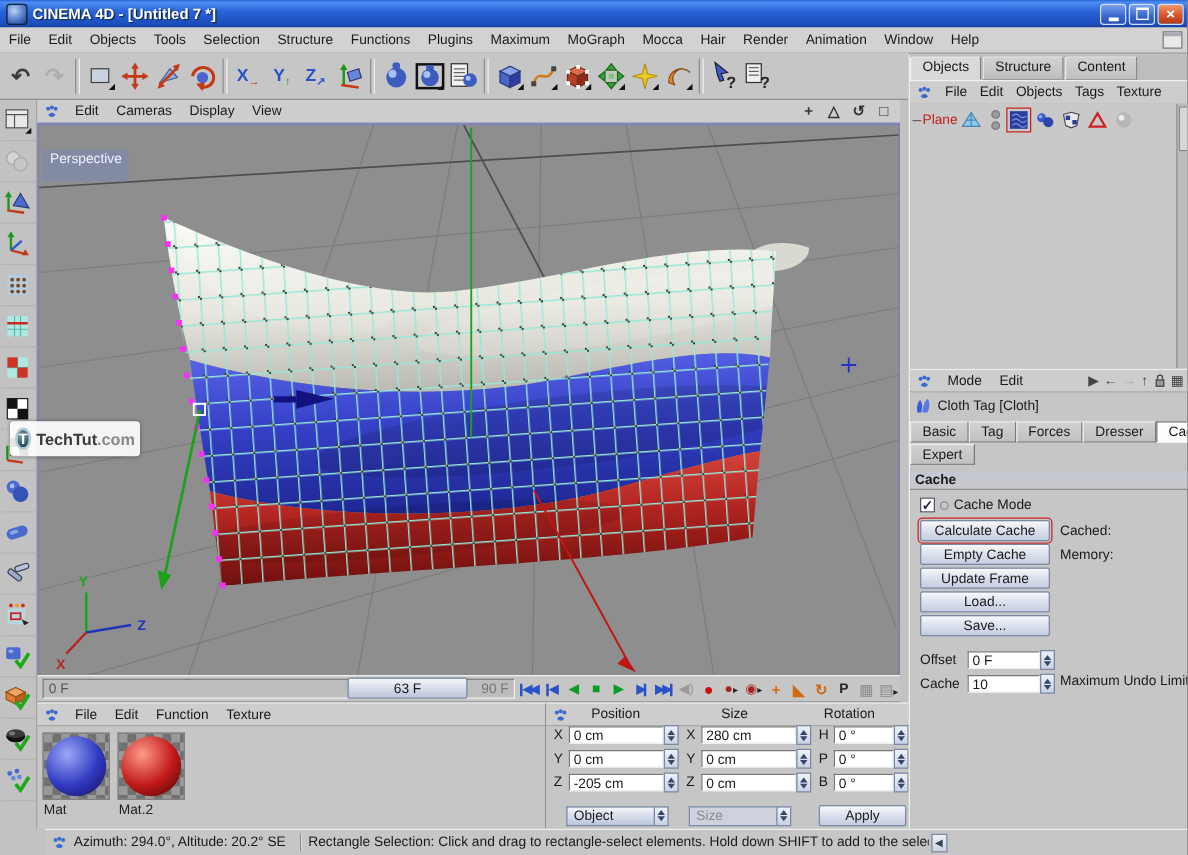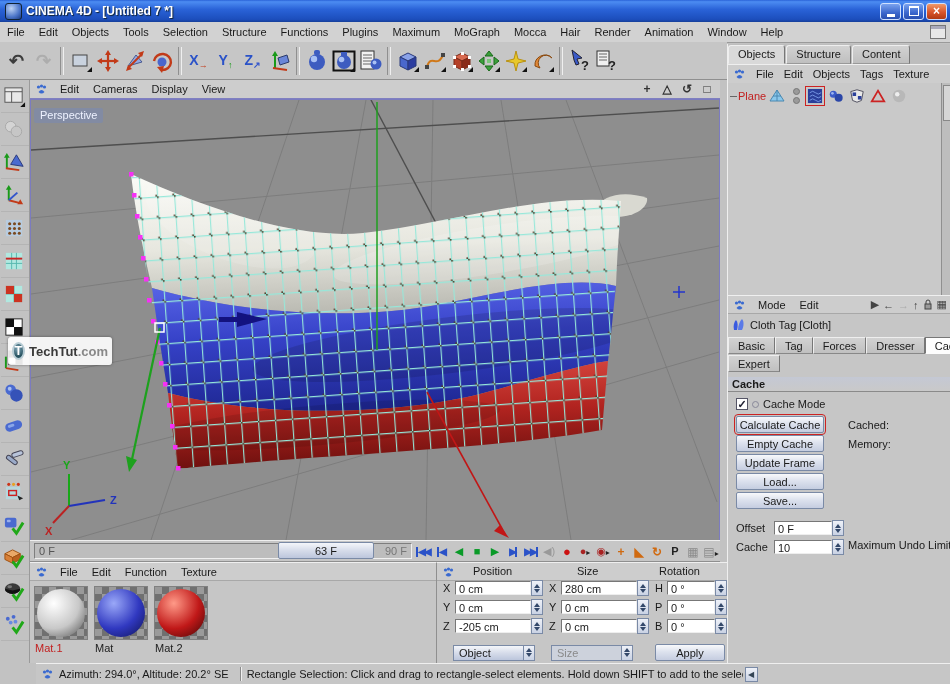--- a/index.html
+++ b/index.html
@@ -40,22 +40,22 @@
     border-right:1px solid #9a9a9a;display:flex;flex-direction:column;align-items:center;box-sizing:border-box;}
   .sbtn{width:28px;height:32px;display:flex;align-items:center;justify-content:center;border-bottom:1px solid #b4b4b4;}
   .sbtn svg{width:23px;height:23px;}
   
   #viewport{position:absolute;left:30px;top:80px;width:690px;height:460px;background:#c6c6c6;box-sizing:border-box;}
   #vp-menubar{height:18px;background:#cdcdcd;display:flex;align-items:center;border-bottom:1px solid #8080c0;}
   #vp-menu-items{display:flex;flex:1;}
   #vp-corner{display:flex;gap:6px;margin-right:6px;color:#333;font-size:12px;}
   .vpc{width:14px;text-align:center;font-weight:bold;}
   #vp-canvas{position:relative;width:688px;height:440px;background:#8e8e8e;border:1px solid #7b7bc0;box-sizing:content-box;}
-  #vp-label{position:absolute;left:3px;top:8px;background:rgba(125,138,170,.75);color:#eef2ff;
-    padding:1px 6px 2px;border-radius:2px;font-size:11px;z-index:3;}
+  #vp-label{position:absolute;left:3px;top:20px;background:rgba(125,138,170,.75);color:#eef2ff;
+    padding:1px 6px 12px;border-radius:2px;font-size:11px;z-index:3;}
   #watermark{position:absolute;left:8px;top:337px;width:104px;height:28px;background:rgba(255,255,255,.9);
     border-radius:3px;display:flex;align-items:center;padding:0 4px;box-sizing:border-box;z-index:6;
     box-shadow:0 0 3px rgba(0,0,0,.4);}
   #wm-logo{width:18px;height:18px;border-radius:50%;background:radial-gradient(circle at 40% 35%,#7ba2b4,#27525f 70%);
     color:#fff;font-weight:bold;font-size:12px;display:flex;align-items:center;justify-content:center;margin-right:4px;
     border:2px solid #b8ccd4;box-sizing:border-box;}
   #wm-text{font-size:13px;font-weight:bold;color:#3a3a3a;}
   #wm-text i{font-style:normal;font-weight:bold;color:#888;}
   
   #timeline{position:absolute;left:30px;top:540px;width:690px;height:22px;background:#c6c6c6;
@@ -113,21 +113,21 @@
   .stp::after{content:"";width:0;height:0;border:3px solid transparent;border-top:4px solid #33486a;}
   #coord-heads{position:absolute;top:2px;left:0;right:0;height:14px;}
   #coord-heads span{position:absolute;}
   #ch-pos{left:36px;} #ch-size{left:140px;} #ch-rot{left:222px;}
   #coord-bottom{position:absolute;left:0;top:81px;right:0;display:flex;align-items:center;}
   .drop{display:flex;margin-left:16px;}
   .drop .lab{width:70px;height:16px;line-height:15px;padding:0 5px;box-sizing:border-box;
     background:linear-gradient(180deg,#f4f6fa,#d6dcea 50%,#bcc6dc);border:1px solid #7a8aa6;border-right:none;}
   .drop.disabled .lab{color:#8a8a8a;background:#cdd2dc;}
   #apply-btn{margin-left:22px;}
-  .xpbtn{height:17px;width:88px;background:linear-gradient(180deg,#f8f9fb,#dde2ee 45%,#c5cde0);
+  .xpbtn{height:17px;width:104px;background:linear-gradient(180deg,#f8f9fb,#dde2ee 45%,#c5cde0);
     border:1px solid #7a8aa6;border-radius:2px;display:flex;align-items:center;justify-content:center;box-sizing:border-box;}
   .xpbtn.hot{outline:1px solid #cc2222;outline-offset:1px;}
   
   #rightpanel{position:absolute;left:727px;top:44px;width:223px;height:619px;background:#c6c6c6;
     border-left:1px solid #efefef;box-sizing:border-box;}
   #om-tabs{display:flex;height:19px;padding-top:1px;background:#bdbdbd;}
   .otab{padding:2px 9px 1px;margin-right:1px;background:linear-gradient(180deg,#d2d2d2,#bfbfbf);
     border:1px solid;border-color:#eee #777 #999 #eee;border-radius:3px 3px 0 0;}
   .otab.active{background:#d9d9d9;border-bottom-color:#d9d9d9;}
   #om-menu{height:18px;display:flex;align-items:center;background:#cdcdcd;border-bottom:1px solid #a8a8a8;border-top:1px solid #efefef;}
@@ -721,26 +721,20 @@
             <path d="M3 9 Q6 5 9 9 Q6 12 3 9" fill="#3a6ad0"></path>
           </svg></span>
       <div id="mat-menu-items" style="display:flex;">
           <span class="mitem">File</span>
           <span class="mitem">Edit</span>
           <span class="mitem">Function</span>
           <span class="mitem">Texture</span>
         </div>
     </div>
     <div id="mat-list">
-        <div class="mat">
-          <div class="mthumb">
-            <div class="msphere sph-white"></div>
-          </div>
-          <div class="mlabel sel">Mat.1</div>
-        </div>
         <div class="mat">
           <div class="mthumb">
             <div class="msphere sph-blue"></div>
           </div>
           <div class="mlabel">Mat</div>
         </div>
         <div class="mat">
           <div class="mthumb">
             <div class="msphere sph-red"></div>
           </div>

